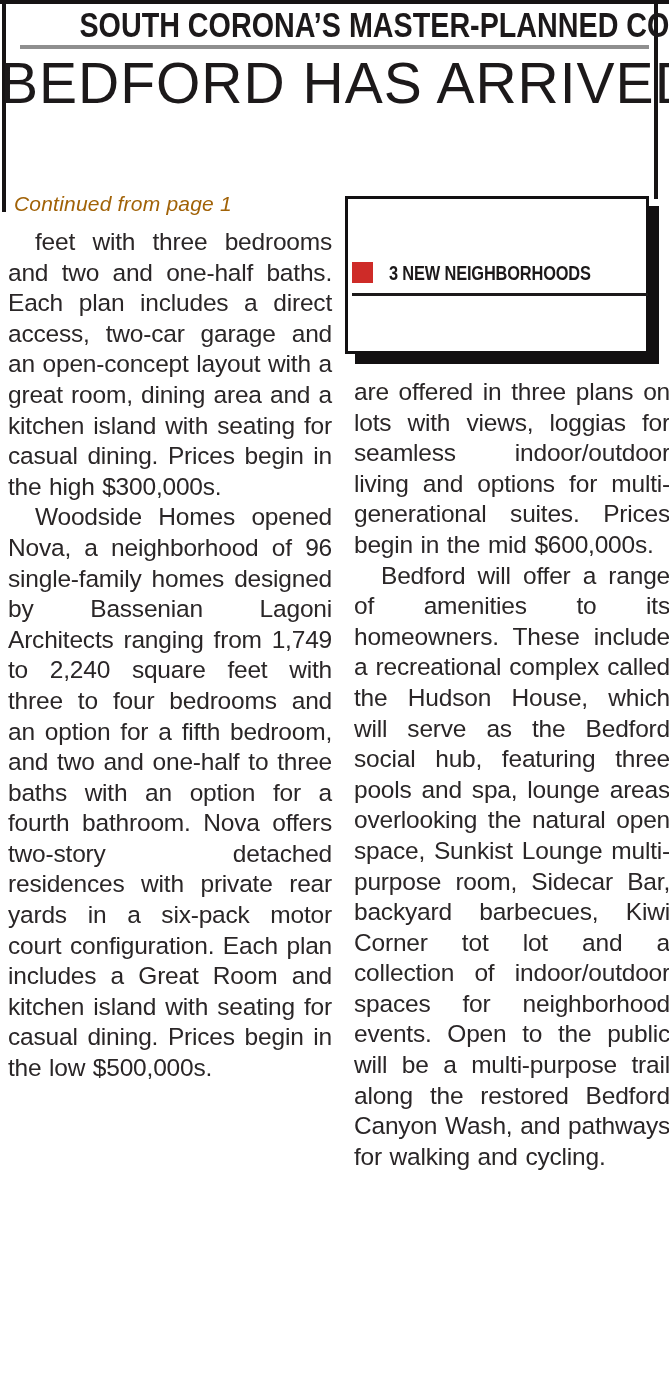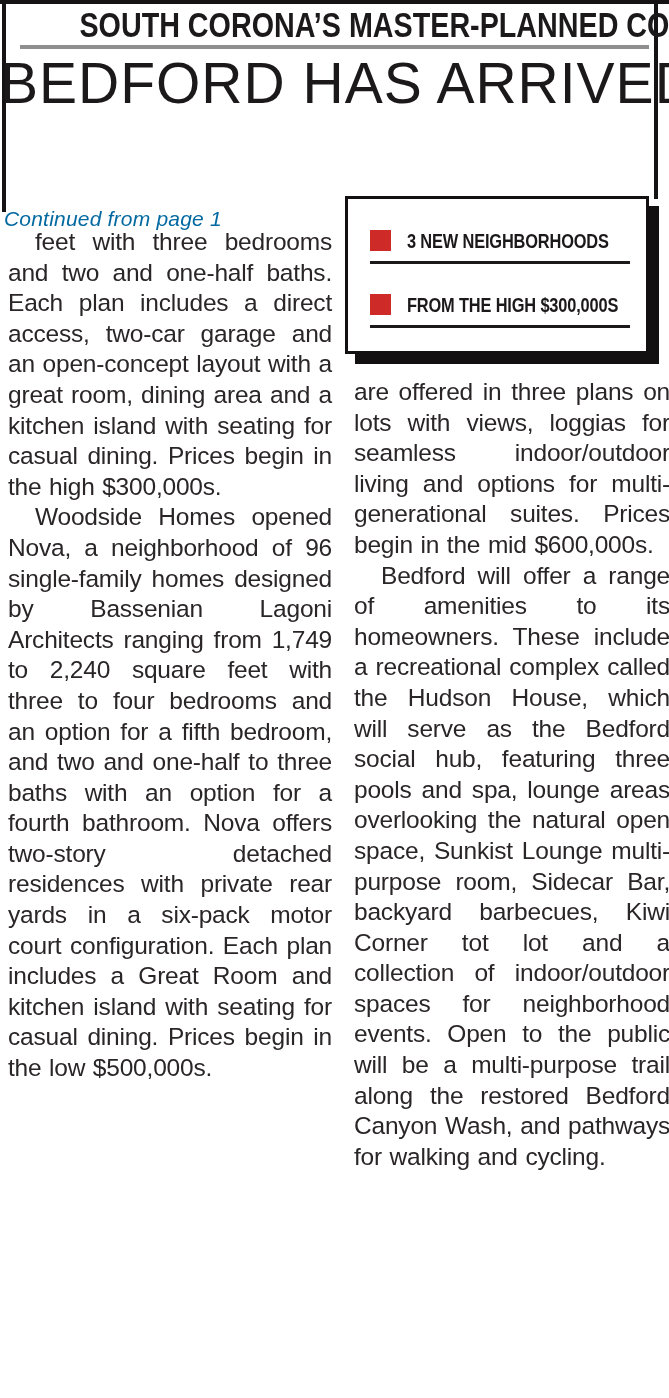--- a/index.html
+++ b/index.html
@@ -24,30 +24,30 @@
     color:#1c191a;
   }
   .gray-rule{position:absolute;top:45px;left:20px;width:629px;height:4px;background:#8f8f8f;}
   .headline{
     position:absolute;top:50px;left:0;right:0;text-align:center;
     font-size:57px;font-weight:400;letter-spacing:1px;color:#1c191a;
     white-space:nowrap;
   }
   
   .continued{
-    position:absolute;top:192px;left:4px;
-    font-style:italic;font-size:21px;color:#0369a1;letter-spacing:0.2px;margin-top:15px;
+    position:absolute;top:192px;left:14px;
+    font-style:italic;font-size:21px;color:#a16207;letter-spacing:0.2px;
   }
   
   .callout{
     position:absolute;left:345px;top:196px;width:304px;height:158px;
     box-sizing:border-box;border:3px solid #121011;background:#ffffff;
     box-shadow:10px 10px 0 0 #121011;
     padding:2px 16px 0 22px;
-    display:flex;flex-direction:column;justify-content:space-evenly;
+    display:flex;flex-direction:column;justify-content:space-evenly;align-items:center;
   }
   .callout-row{
     display:flex;align-items:center;
     padding:6px 0 10px 0;
     border-bottom:3px solid #1c191a;
   }
   .callout-bullet{
     width:21px;height:21px;flex:0 0 auto;
     background:var(--accent,#ce2b28);
     margin-right:16px;
@@ -87,24 +87,20 @@
   <div class="gray-rule"></div>
   <div class="headline">BEDFORD HAS ARRIVED</div>
 
   <div class="continued">Continued from page 1</div>
 
   <div class="callout">
     <div class="callout-row">
       <span class="callout-bullet"></span>
       <span class="callout-label">3 NEW NEIGHBORHOODS</span>
     </div>
-    <div class="callout-row">
-      <span class="callout-bullet"></span>
-      <span class="callout-label">FROM THE HIGH $300,000S</span>
-    </div>
   </div>
 
   <div class="col col-left">
     <p>feet with three bedrooms and two and one-half baths. Each plan includes a direct access, two-car garage and an open-concept layout with a great room, dining area and a kitchen island with seating for casual dining. Prices begin in the high $300,000s.</p>
     <p>Woodside Homes opened Nova, a neighborhood of 96 single-family homes designed by Bassenian Lagoni Architects ranging from 1,749 to 2,240 square feet with three to four bedrooms and an option for a fifth bedroom, and two and one-half to three baths with an option for a fourth bathroom. Nova offers two-story detached residences with private rear yards in a six-pack motor court configuration. Each plan includes a Great Room and kitchen island with seating for casual dining. Prices begin in the low $500,000s.</p>
   </div>
 
   <div class="col col-right">
     <p class="no-indent">are offered in three plans on lots with views, loggias for seamless indoor/outdoor living and options for multi-generational suites. Prices begin in the mid $600,000s.</p>
     <p>Bedford will offer a range of amenities to its homeowners. These include a recreational complex called the Hudson House, which will serve as the Bedford social hub, featuring three pools and spa, lounge areas overlooking the natural open space, Sunkist Lounge multi-purpose room, Sidecar Bar, backyard barbecues, Kiwi Corner tot lot and a collection of indoor/outdoor spaces for neighborhood events. Open to the public will be a multi-purpose trail along the restored Bedford Canyon Wash, and pathways for walking and cycling.</p>

